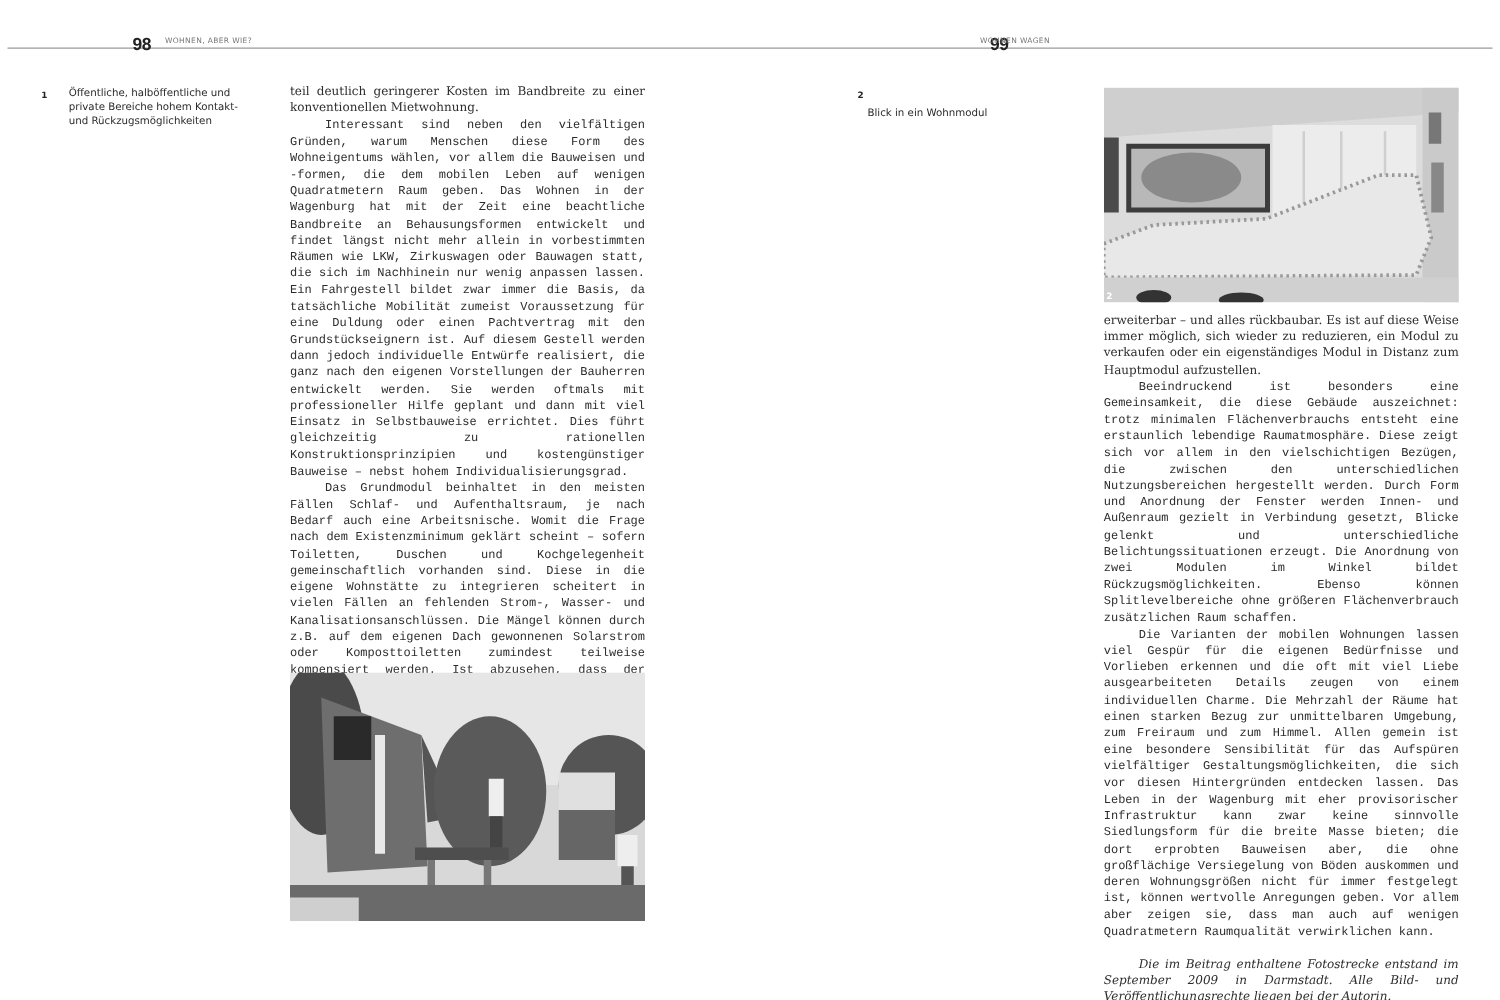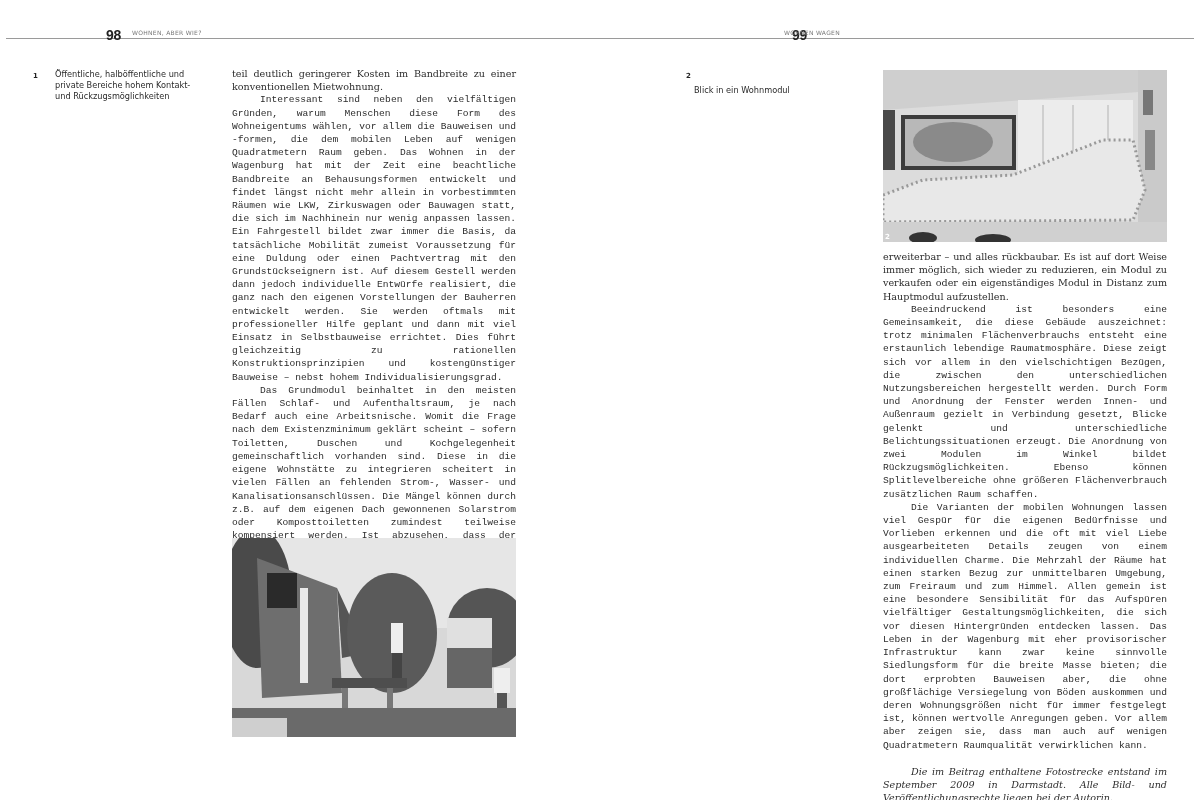--- a/index.html
+++ b/index.html
@@ -87,17 +87,17 @@
     <polygon points="0,125 40,110 130,105 220,70 250,70 262,120 250,150 0,152" fill="#e8e8e8"></polygon>
     <polygon points="0,125 40,110 130,105 220,70 250,70 262,120 250,150 0,152" fill="none" stroke="#999" stroke-dasharray="2,3" stroke-width="3"></polygon>
     <rect x="0" y="152" width="284" height="20" fill="#d0d0d0"></rect>
     <ellipse cx="40" cy="168" rx="14" ry="6" fill="#333"></ellipse>
     <ellipse cx="110" cy="170" rx="18" ry="6" fill="#333"></ellipse>
   </svg>
   <div class="photo-num">2</div>
 </div>
 
 <div class="body-text" style="left:883px; top:250px; width:284px;">
-  <p>erweiterbar – und alles rückbaubar. Es ist auf dort Weise immer möglich, sich wieder zu reduzieren, ein Modul zu verkaufen oder ein eigenständiges Modul in Distanz zum Hauptmodul aufzustellen.</p>
+  <p>erweiterbar – und alles rückbaubar. Es ist auf diese Weise immer möglich, sich wieder zu reduzieren, ein Modul zu verkaufen oder ein eigenständiges Modul in Distanz zum Hauptmodul aufzustellen.</p>
   <p class="indent">Beeindruckend ist besonders eine Gemeinsamkeit, die diese Gebäude auszeichnet: trotz minimalen Flächenverbrauchs entsteht eine erstaunlich lebendige Raumatmosphäre. Diese zeigt sich vor allem in den vielschichtigen Bezügen, die zwischen den unterschiedlichen Nutzungsbereichen hergestellt werden. Durch Form und Anordnung der Fenster werden Innen- und Außenraum gezielt in Verbindung gesetzt, Blicke gelenkt und unterschiedliche Belichtungssituationen erzeugt. Die Anordnung von zwei Modulen im Winkel bildet Rückzugsmöglichkeiten. Ebenso können Splitlevelbereiche ohne größeren Flächenverbrauch zusätzlichen Raum schaffen.</p>
   <p class="indent">Die Varianten der mobilen Wohnungen lassen viel Gespür für die eigenen Bedürfnisse und Vorlieben erkennen und die oft mit viel Liebe ausgearbeiteten Details zeugen von einem individuellen Charme. Die Mehrzahl der Räume hat einen starken Bezug zur unmittelbaren Umgebung, zum Freiraum und zum Himmel. Allen gemein ist eine besondere Sensibilität für das Aufspüren vielfältiger Gestaltungsmöglichkeiten, die sich vor diesen Hintergründen entdecken lassen. Das Leben in der Wagenburg mit eher provisorischer Infrastruktur kann zwar keine sinnvolle Siedlungsform für die breite Masse bieten; die dort erprobten Bauweisen aber, die ohne großflächige Versiegelung von Böden auskommen und deren Wohnungsgrößen nicht für immer festgelegt ist, können wertvolle Anregungen geben. Vor allem aber zeigen sie, dass man auch auf wenigen Quadratmetern Raumqualität verwirklichen kann.</p>
   <p class="italic">Die im Beitrag enthaltene Fotostrecke entstand im September 2009 in Darmstadt. Alle Bild- und Veröffentlichungsrechte liegen bei der Autorin.</p>
 </div>
 
 </body></html>

